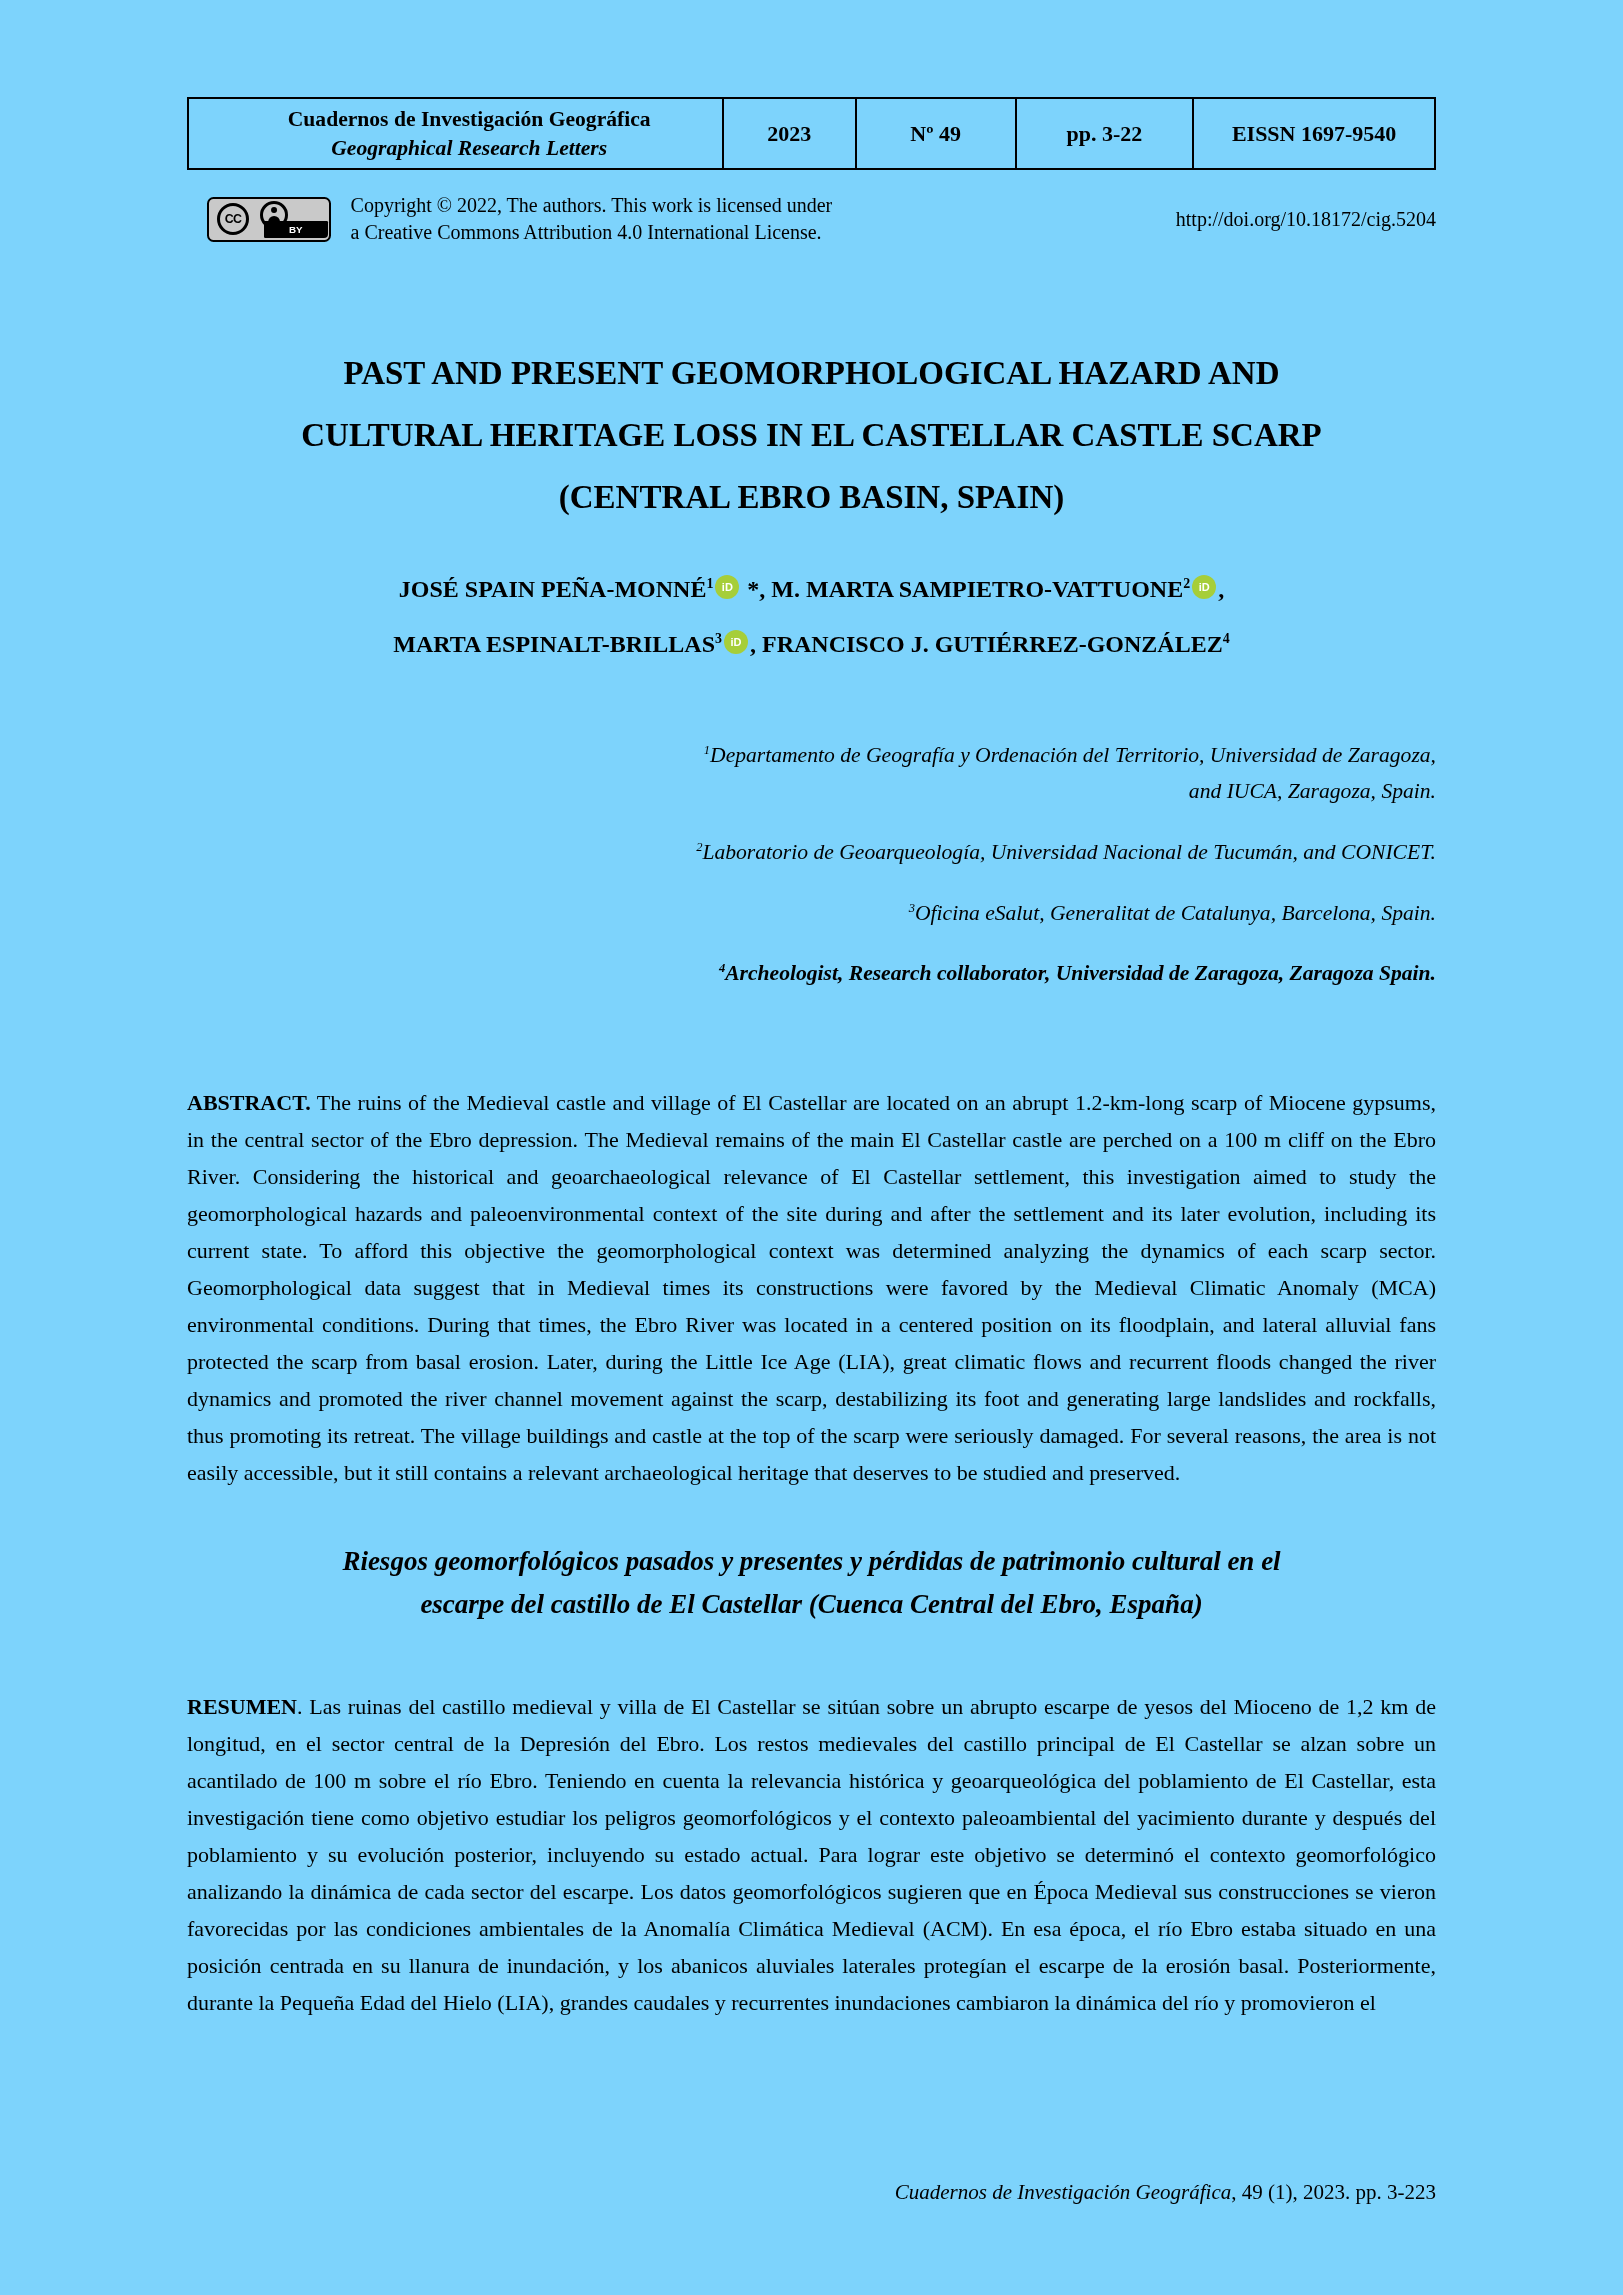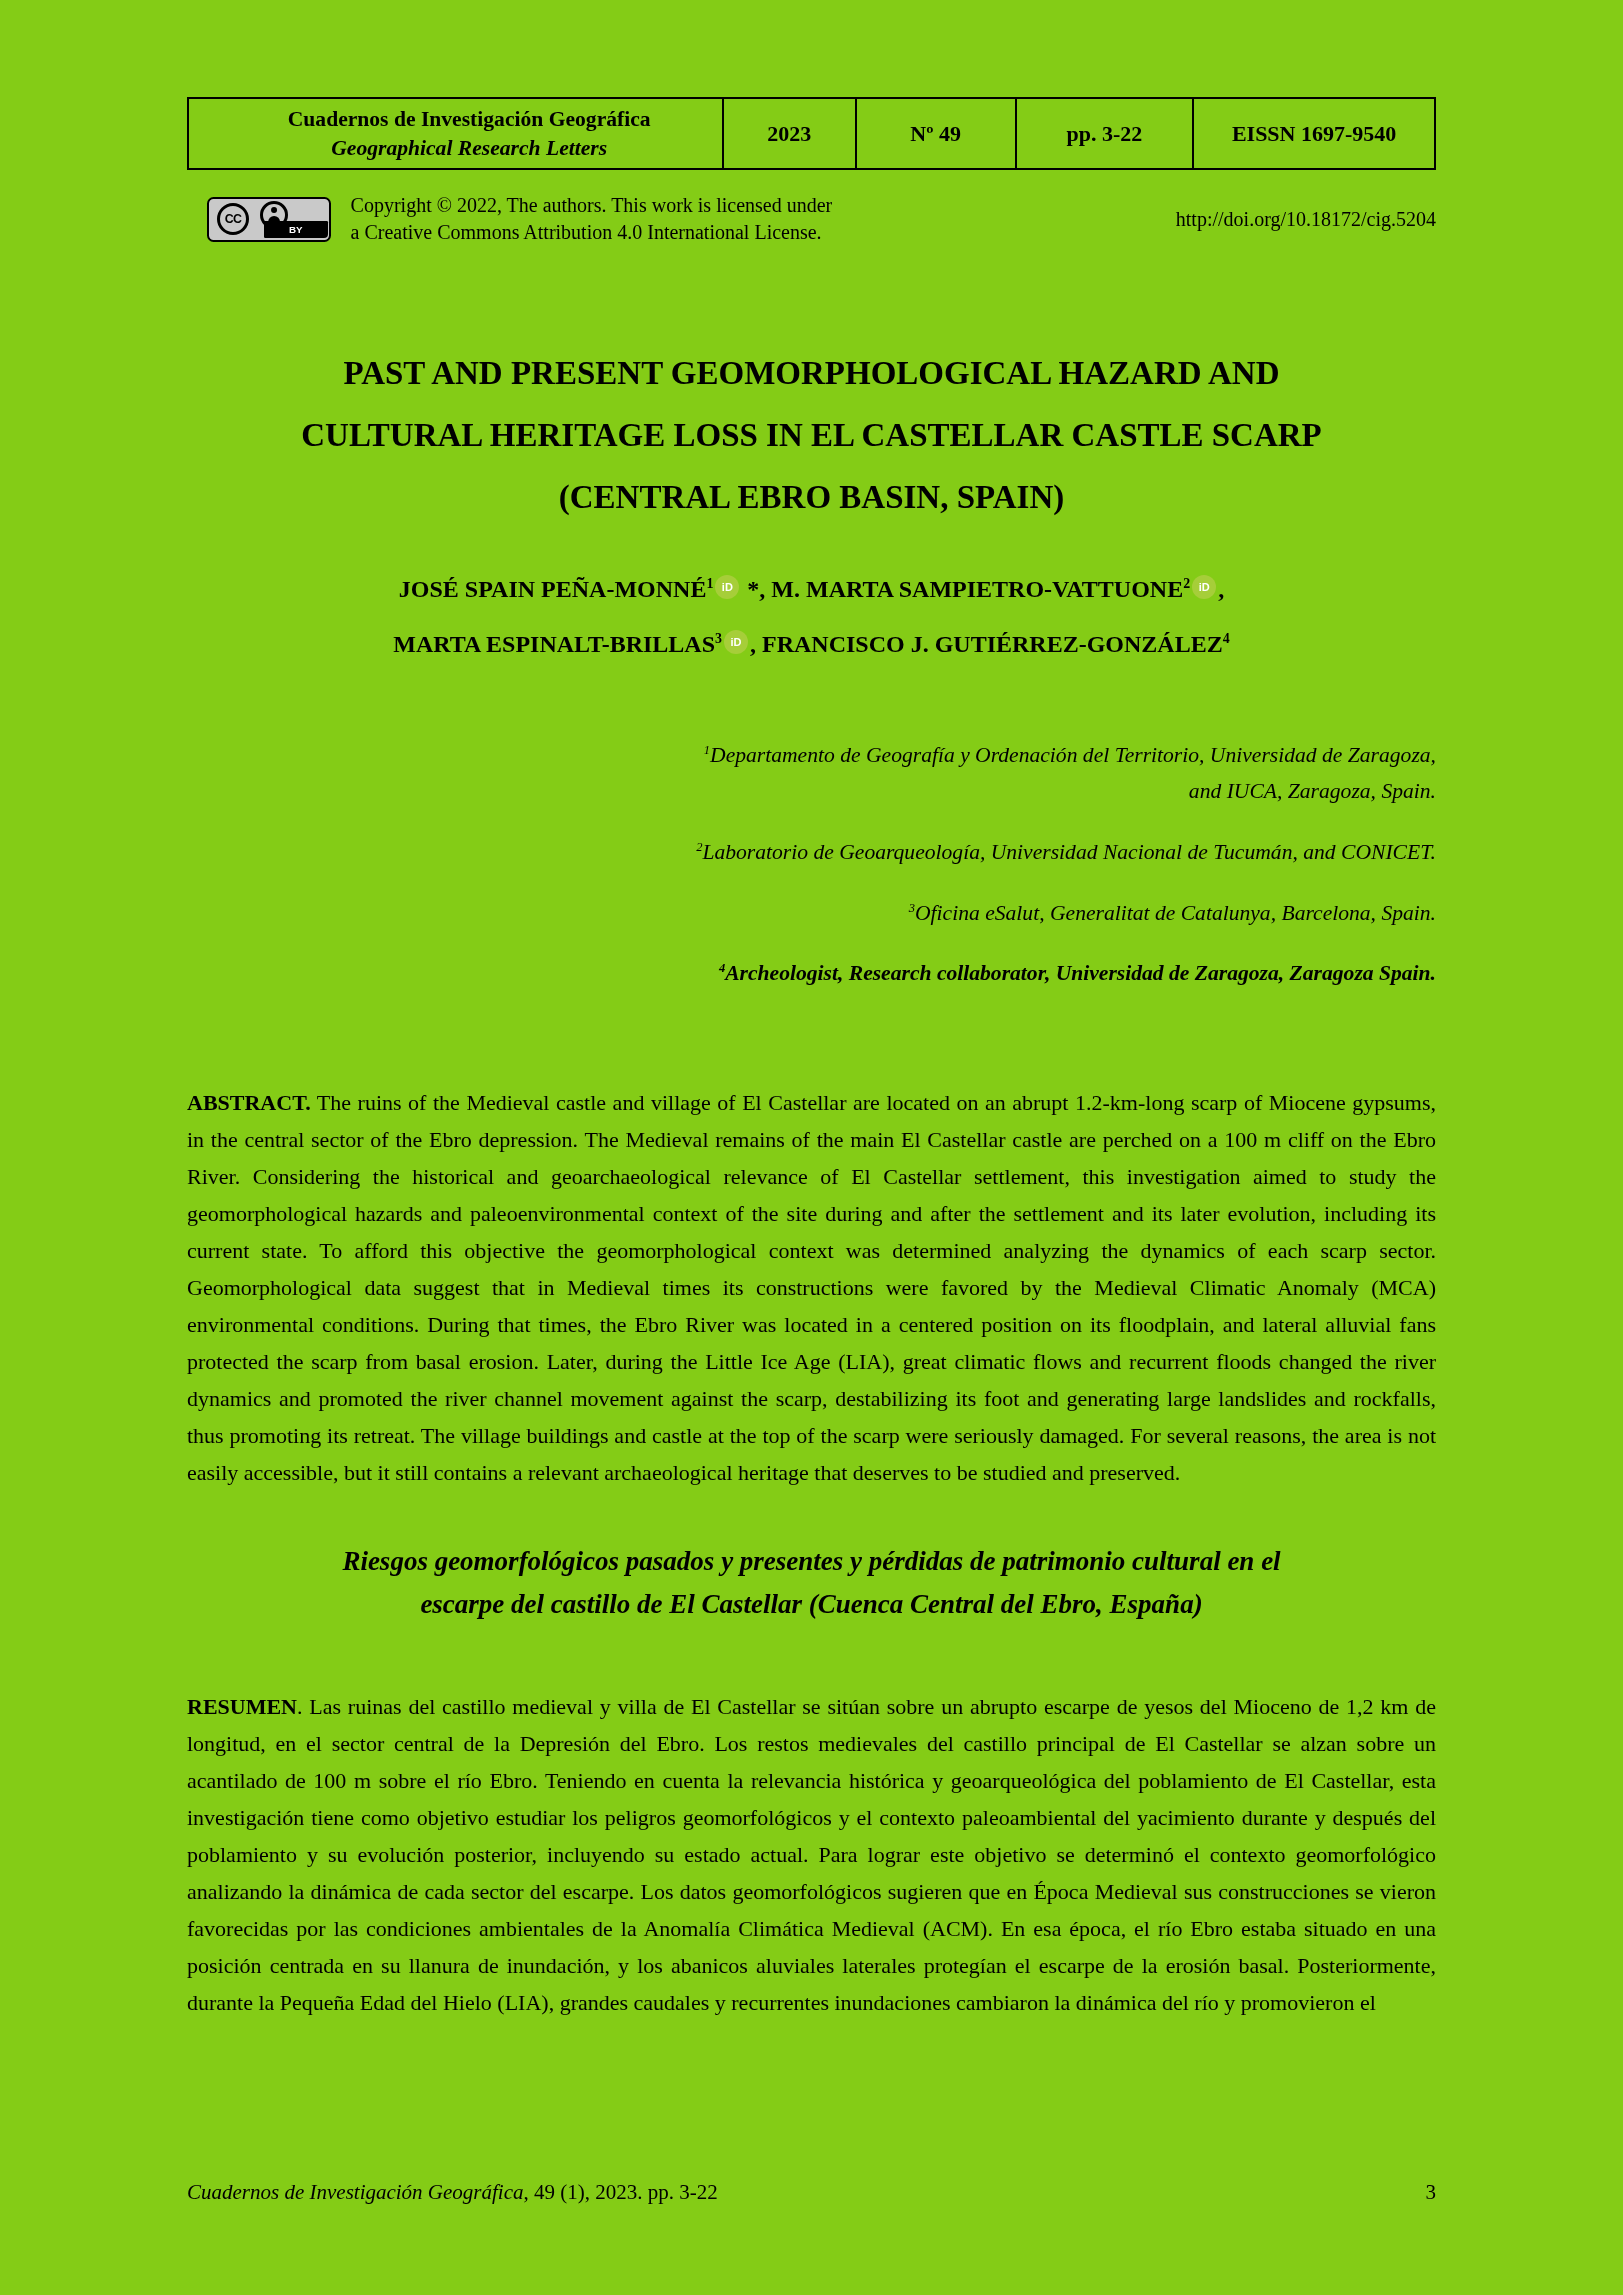--- a/index.html
+++ b/index.html
@@ -1,20 +1,20 @@
 <!DOCTYPE html>
 <html style="font-size:10.5px"><head>
 <meta charset="utf-8">
 <style>
   html,body{margin:0;padding:0;background:#888;}
   .page{
     position:relative;
     width:1623px;height:2295px;
     margin:0 auto;
-    background:#84cc16;
+    background:#7dd3fc;
     color:#000;
     font-family:"Liberation Serif","DejaVu Serif",serif;
     overflow:hidden;
   }
   .content{padding:0 187px;}
 
   
   .jtable{
     margin-top:97px;
     display:flex;
@@ -150,21 +150,21 @@
     font-weight:bold;font-style:italic;
     font-size:27px;line-height:43px;
     text-align:center;
   }
   .title-es span{display:block;}
 
   
   .footer{
     position:absolute;
     left:187px;right:187px;bottom:90px;
-    display:flex;justify-content:space-between;align-items:baseline;
+    display:flex;justify-content:flex-end;align-items:baseline;
     font-size:21px;
   }
   .footer .it{font-style:italic;}
 </style>
 </head>
 <body>
 
 <div class="page">
   <div class="content">
 

